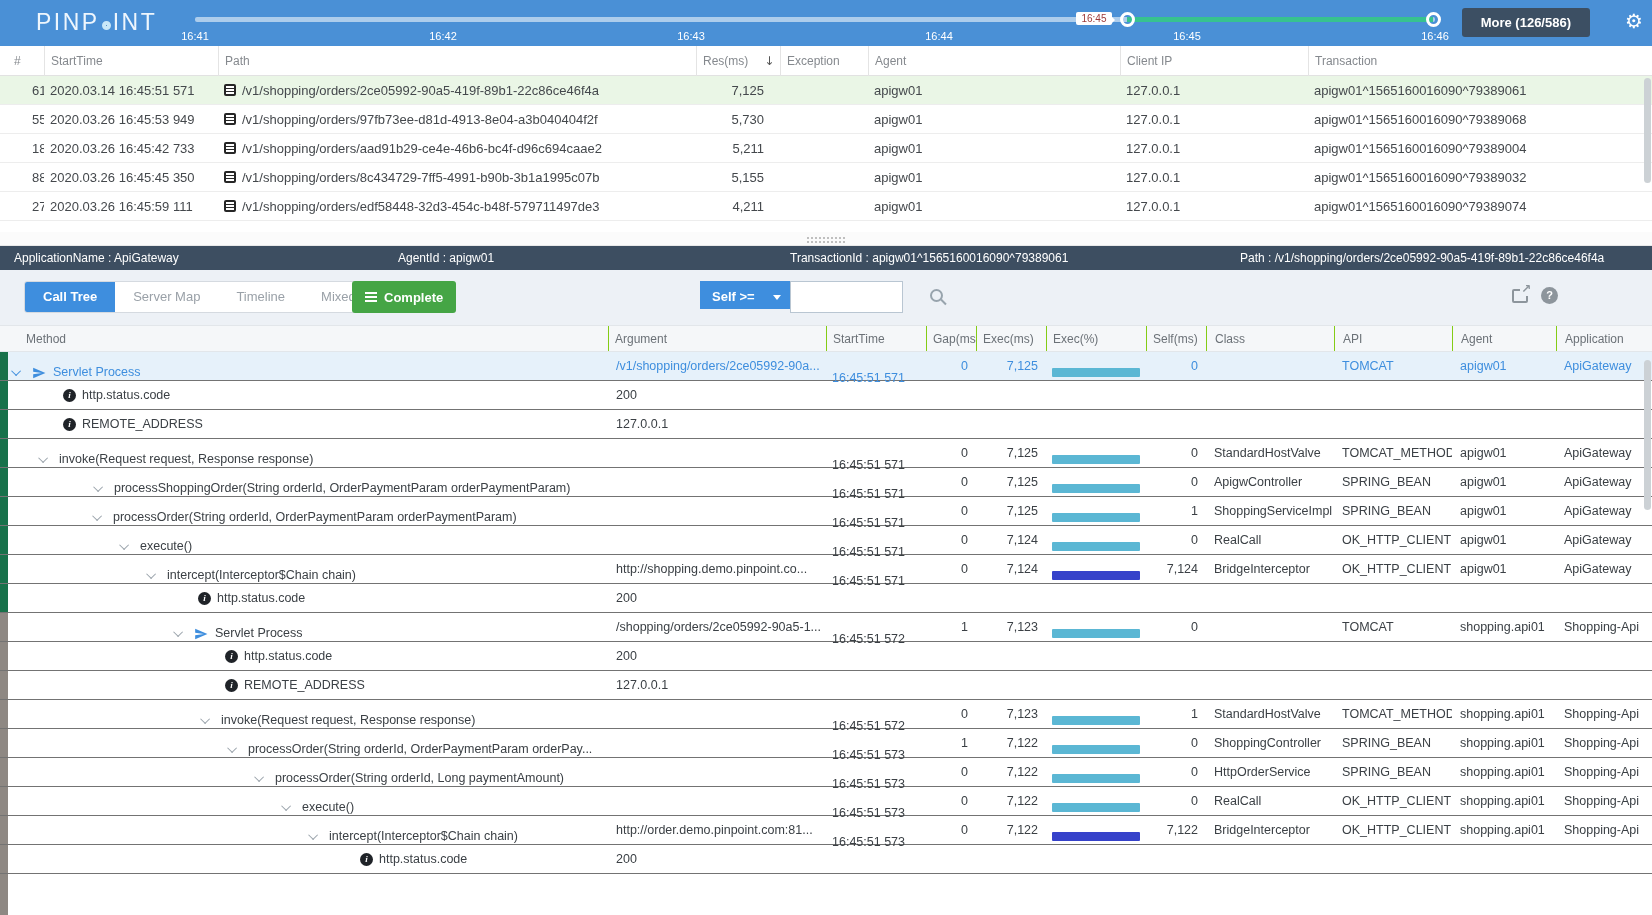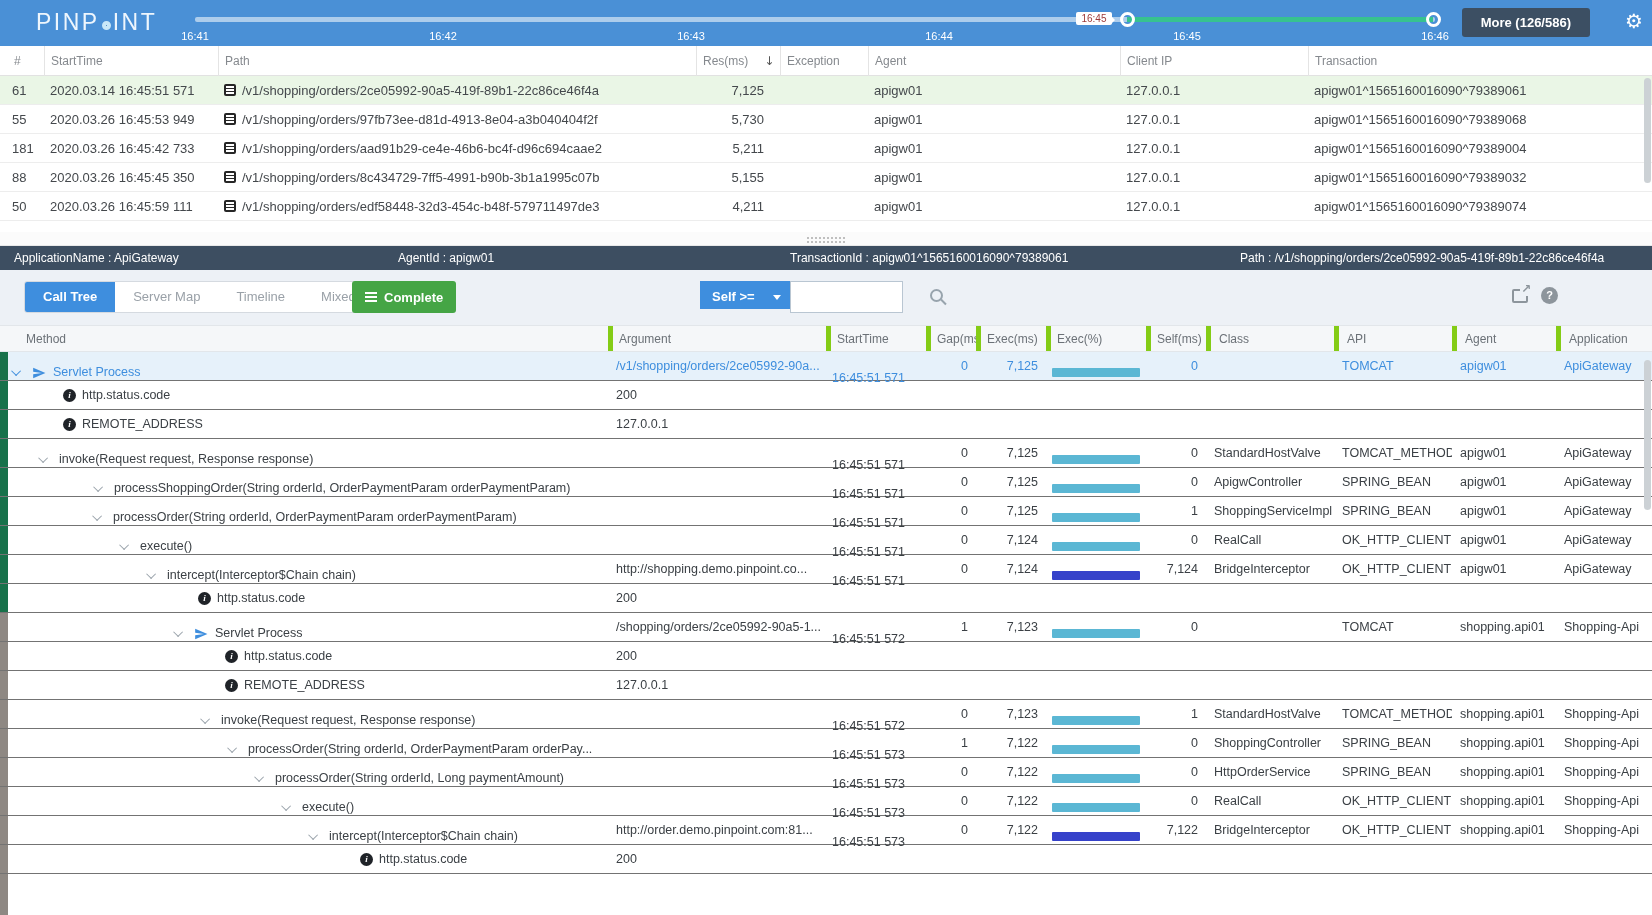--- a/index.html
+++ b/index.html
@@ -42,21 +42,21 @@
               border-bottom:1px solid #e2e2e2; }
   .txn-head > div { padding-left:6px; }
   .txn-head > div + div { border-left:1px solid #e4e4e4; }
   .txn-head .h-num { padding-left:14px; }
   .txn-head .h-res { display:flex; align-items:center; gap:16px; }
   .sort-arrow { color:#555; font-family:"DejaVu Sans", sans-serif; font-size:12px; }
   .txn-row { height:29px; line-height:29px; font-size:13px; color:#44484c;
              border-bottom:1px solid #ededed; }
   .txn-row.selected { background:#eaf6e6; }
   .txn-row > div { padding-left:6px; overflow:hidden; white-space:nowrap; }
-  .txn-row .c-num { padding-left:12px; }
+  .txn-row .c-num { padding-left:12px;margin-left:20px; }
   .txn-row .c-res { text-align:right; padding-right:16px; }
   .path-icon { display:inline-block; width:12px; height:12px; background:#262626;
                border-radius:2px; position:relative; vertical-align:-1px; margin-right:6px; }
   .path-icon:before { content:""; position:absolute; left:2px; right:2px; top:2px; height:2px;
                       background:#fff; box-shadow:0 3px 0 #fff, 0 6px 0 #fff; }
   .txn-partial { height:11px; overflow:hidden; }
   .resize-strip { height:14px; background:#fbfbfb; border-bottom:1px solid #e9e9e9; position:relative; }
   .resize-dots { position:absolute; left:50%; top:4px; width:40px; height:7px; transform:translateX(-50%);
                  background-image:radial-gradient(#bfbfbf 1px, transparent 1.2px);
                  background-size:4px 4px; }
@@ -101,21 +101,21 @@
   .panel-help { position:absolute; right:94px; top:17px; width:17px; height:17px; border-radius:50%;
                 background:#8d959c; color:#fff; font-size:11px; font-weight:bold; text-align:center;
                 line-height:17px; }
 
   
   .ct-grid { display:grid;
              grid-template-columns:608px 218px 100px 50px 70px 100px 60px 128px 118px 104px 96px; }
   .ct-head { height:27px; line-height:27px; background:#f5f7f9; font-size:12px; color:#6b7177;
              border-top:1px solid #e2e6ea; border-bottom:1px solid #e2e6ea; }
   .ct-head > div { padding-left:6px; white-space:nowrap; overflow:hidden; }
-  .ct-head > div + div { border-left:5px solid #84cc16; }
+  .ct-head > div + div { border-left:1px solid #84cc16; }
   .ct-head .h-method { padding-left:26px; }
   .ct-head .h-class, .ct-head .h-api, .ct-head .h-agent, .ct-head .h-app { padding-left:8px; }
   .ct-row { position:relative; height:29px; line-height:29px; font-size:12.5px; color:#3b4045;
             border-bottom:1px solid #737373; }
   .ct-row.selected { background:#e6f1fa; color:#3e8ede; }
   .strip { position:absolute; left:0; top:0; bottom:0; width:8px; }
   .strip.green { background:#17714a; }
   .strip.gray  { background:#8e8883; }
   .m-cell { white-space:nowrap; overflow:hidden; display:flex; align-items:center; }
   .chev { display:inline-block; width:7px; height:7px; border-left:1.5px solid #9aa3ab;
@@ -212,21 +212,21 @@
           <div class="c-num">88</div>
           <div class="c-start">2020.03.26 16:45:45 350</div>
           <div class="c-path"><span class="path-icon"></span><span>/v1/shopping/orders/8c434729-7ff5-4991-b90b-3b1a1995c07b</span></div>
           <div class="c-res">5,155</div>
           <div class="c-exc"></div>
           <div class="c-agent">apigw01</div>
           <div class="c-ip">127.0.0.1</div>
           <div class="c-txnid">apigw01^1565160016090^79389032</div>
         </div>
         <div class="txn-grid txn-row">
-          <div class="c-num">50</div>
+          <div class="c-num">27</div>
           <div class="c-start">2020.03.26 16:45:59 111</div>
           <div class="c-path"><span class="path-icon"></span><span>/v1/shopping/orders/edf58448-32d3-454c-b48f-579711497de3</span></div>
           <div class="c-res">4,211</div>
           <div class="c-exc"></div>
           <div class="c-agent">apigw01</div>
           <div class="c-ip">127.0.0.1</div>
           <div class="c-txnid">apigw01^1565160016090^79389074</div>
         </div>
       </div>
     <div class="txn-partial">

